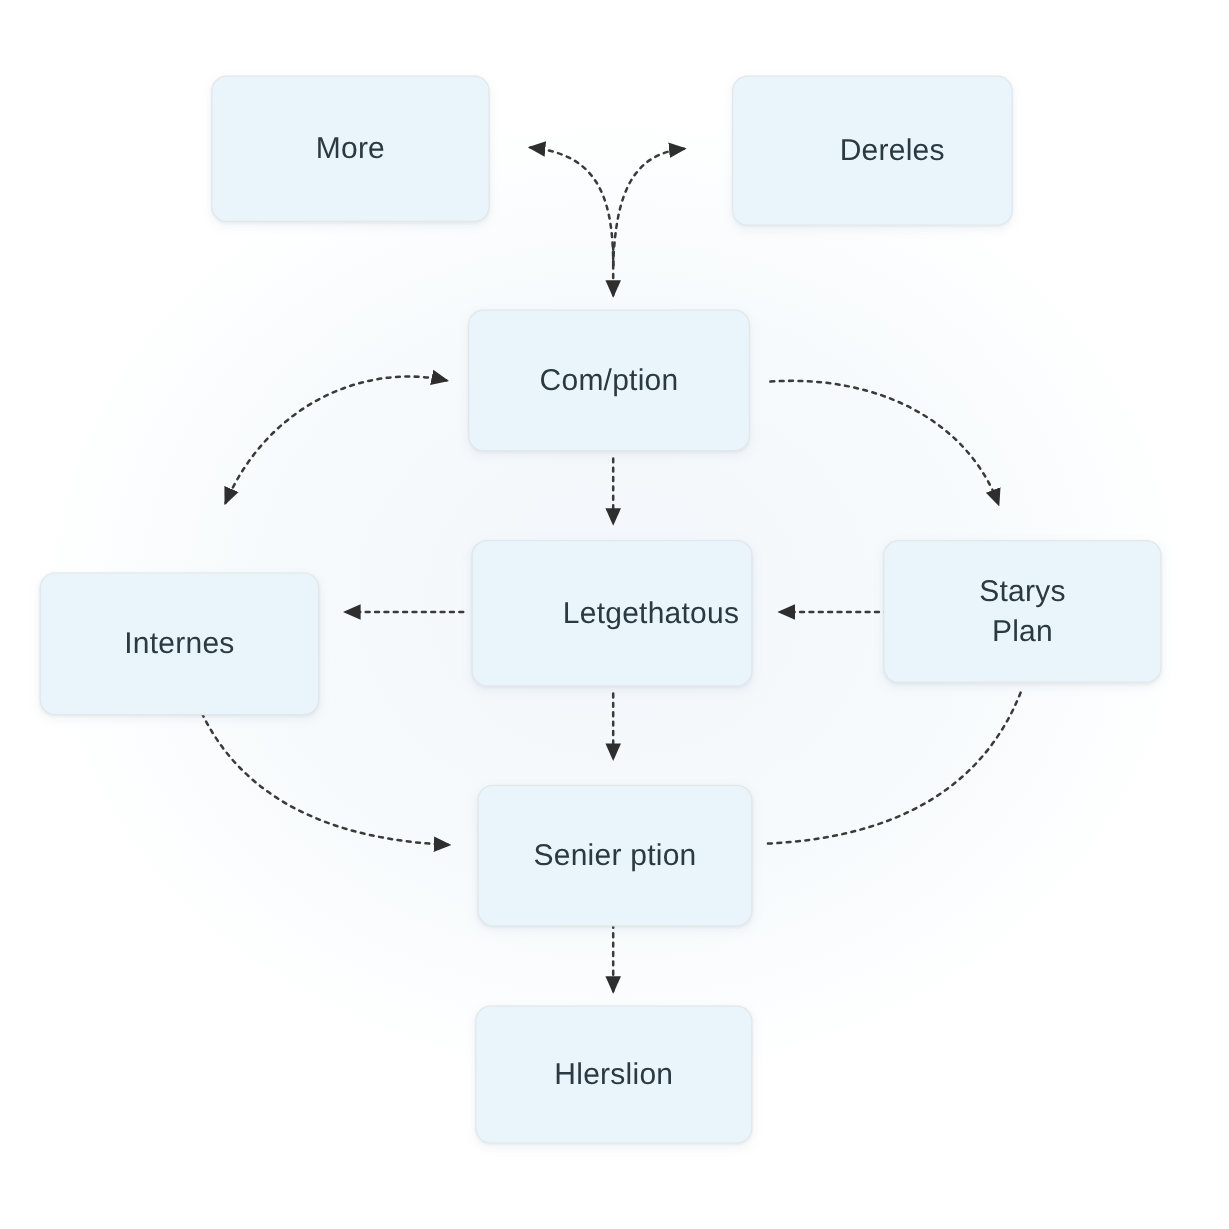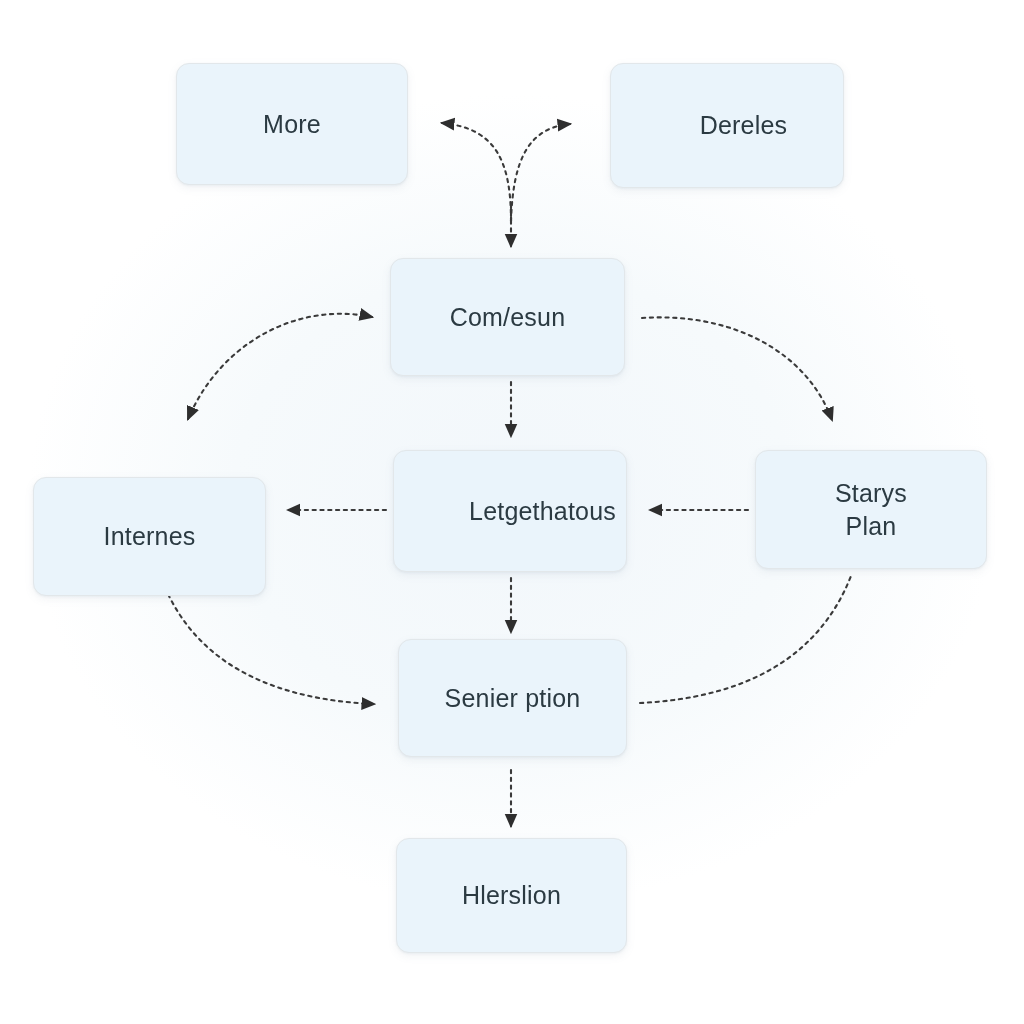--- a/index.html
+++ b/index.html
@@ -95,37 +95,37 @@
 
   <div class="node" style="left:176px; top:63px; width:232px; height:122px;">
     <span class="node-label">More</span>
   </div>
 
   <div class="node" style="left:610px; top:63px; width:234px; height:125px;padding-left:33px;">
     <span class="node-label">Dereles</span>
   </div>
 
   <div class="node" style="left:390px; top:258px; width:235px; height:118px;">
-    <span class="node-label">Com/esun</span>
+    <span class="node-label">Com/ption</span>
   </div>
 
   <div class="node" style="left:33px; top:452px; width:233px; height:119px;margin-top:25px;">
     <span class="node-label">Internes</span>
   </div>
 
   <div class="node" style="left:393px; top:450px; width:234px; height:122px;justify-content:flex-end;">
     <span class="node-label">Letgethatous</span>
   </div>
 
-  <div class="node" style="left:755px; top:450px; width:232px; height:119px;justify-content:center;">
+  <div class="node" style="left:736px; top:450px; width:232px; height:119px;justify-content:center;">
     <span class="node-label">Starys
 Plan</span>
   </div>
 
-  <div class="node" style="left:398px; top:639px; width:229px; height:118px;">
+  <div class="node" style="left:398px; top:654px; width:229px; height:118px;">
     <span class="node-label">Senier ption</span>
   </div>
 
   <div class="node" style="left:396px; top:838px; width:231px; height:115px;">
     <span class="node-label">Hlerslion</span>
   </div>
 
 </div>
 
 </body></html>

